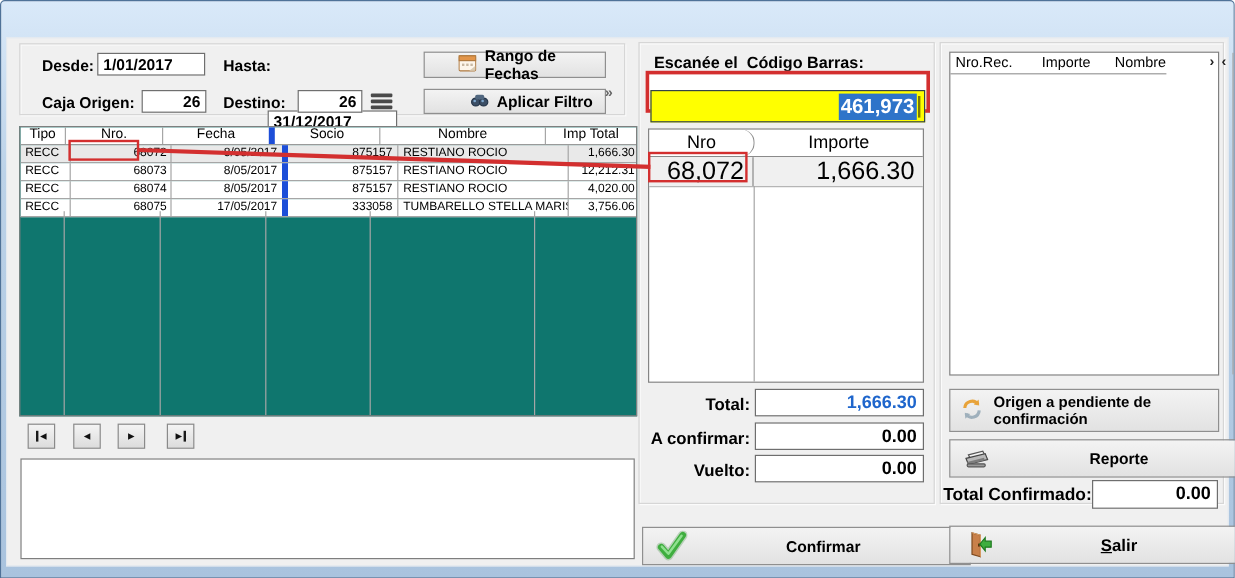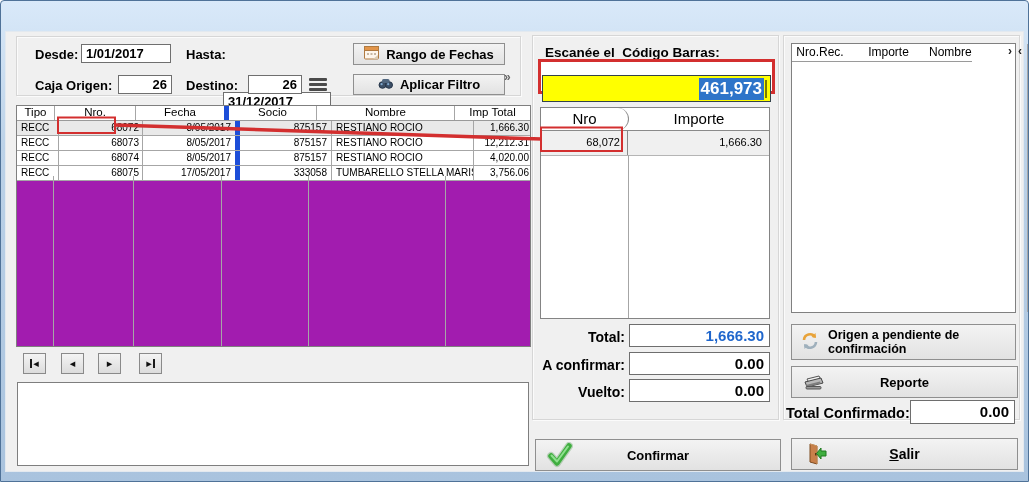--- a/index.html
+++ b/index.html
@@ -10,38 +10,38 @@
   #titlebar{position:absolute;left:1px;top:1px;right:1px;height:29px;background:linear-gradient(180deg,#e7f2fc 0%,#cfe1f3 45%,#b2cbe4 100%);border-radius:3px 3px 0 0;}
   #app-icon{position:absolute;left:11px;top:7px;width:15px;height:15px;border-radius:50%;background:radial-gradient(circle at 35% 35%, #faf0d8 0%, #f0d9a8 55%, #e3a757 100%);border:2px solid #d0742c;box-sizing:border-box;}
   #app-icon:after{content:"";position:absolute;left:1px;right:1px;top:5px;height:2px;background:#d0742c;border-radius:2px;}
   #title-text{position:absolute;left:35px;top:7px;font-size:13px;color:#2b2b2b;}
   #close-btn{position:absolute;right:13px;top:6px;width:31px;height:20px;background:linear-gradient(180deg,#eebfae 0%,#d3705c 35%,#bc3c28 60%,#a52f1c 100%);border:1px solid #6e1d12;border-radius:3px;box-shadow:inset 0 1px 0 rgba(255,255,255,.5);color:#fff;font-size:11px;font-weight:bold;text-align:center;line-height:18px;cursor:default;}
   #content{position:absolute;left:4px;top:30px;right:4px;bottom:9px;background:#f0f0f0;border:1px solid #e3e9ef;}
   
   .field{background:#fff;border:1px solid #6f6f6f;font-size:13px;font-weight:bold;color:#000;line-height:17px;padding:0 4px;}
   .f-right{text-align:right;}
   .lbl{font-size:13px;font-weight:bold;color:#000;white-space:nowrap;}
-  .btn{background:linear-gradient(180deg,#f3f3f3 0%,#e2e2e2 100%);border:1px solid #8f8f8f;display:flex;align-items:center;justify-content:center;font-size:13px;font-weight:bold;color:#000;cursor:default;}
+  .btn{background:linear-gradient(180deg,#f3f3f3 0%,#e2e2e2 100%);border:1px solid #8f8f8f;display:flex;align-items:center;justify-content:center;font-size:13px;font-weight:bold;color:#000;cursor:default;padding-left:28px;}
   .etched{border:1px solid #d6d6d6;box-shadow:inset 1px 1px 0 #fbfbfb, 1px 1px 0 #fbfbfb;}
   
   #groupbox-filter{left:10px;top:4px;width:505px;height:60px;}
   #lbl-desde{left:18px;top:10px;}
   #inp-desde{left:64px;top:7px;width:90px;height:19px;}
   #lbl-hasta{left:169px;top:10px;}
   #inp-hasta{left:206px;top:7px;width:108px;height:19px;margin-top:48px;}
   #btn-rango{left:336px;top:6px;width:152px;height:22px;gap:7px;}
   #lbl-caja{left:18px;top:41px;}
   #inp-caja{left:101px;top:38px;width:54px;height:19px;}
   #lbl-destino{left:169px;top:41px;}
   #inp-destino{left:231px;top:38px;width:54px;height:19px;}
   #icon-ham{left:292px;top:40px;width:18px;height:15px;display:flex;flex-direction:column;justify-content:space-between;padding:1px 0;}
   #icon-ham div{height:3px;background:#4a4a4a;border-radius:1px;}
   #btn-aplicar{left:336px;top:37px;width:152px;height:21px;gap:6px;}
   
-  #receipts-table{left:10px;top:73px;width:515px;height:242px;background:#a21caf;border:1px solid #7f7f7f;overflow:hidden;}
+  #receipts-table{left:10px;top:73px;width:515px;height:242px;background:#0f766e;border:1px solid #7f7f7f;overflow:hidden;}
   .thead{display:flex;height:14px;border-bottom:1px solid #9a9a9a;background:#fff;}
   .th{font-size:11.5px;line-height:13px;text-align:center;color:#000;}
   .trow{display:flex;height:14px;border-bottom:1px solid #a6a6a6;background:#fff;}
   .trow.selected{background:#e9e9e9;}
   .tc{font-size:10px;line-height:13px;color:#000;white-space:nowrap;overflow:hidden;}
   .c0{width:37px;border-right:1px solid #a6a6a6;padding-left:4px;}
   .c1{width:80px;border-right:1px solid #a6a6a6;text-align:right;padding-right:3px;}
   .c2{width:88px;border-right:5px solid #1d4ed8;text-align:right;padding-right:4px;}
   .c3{width:87px;border-right:1px solid #a6a6a6;text-align:right;padding-right:4px;}
   .c4{width:137px;border-right:1px solid #a6a6a6;padding-left:4px;}
@@ -61,21 +61,21 @@
   #scan-wrap{left:532px;top:27px;width:237px;height:35px;border:3px solid #d32f2f;background:#fff;padding:1px;}
   #scan-input{width:100%;height:100%;box-sizing:border-box;border:1px solid #33424a;background:#ffff00;display:flex;align-items:center;justify-content:flex-end;padding-right:1px;margin-top:12px;}
   #scan-selection{background:#2e74c9;color:#fff;font-size:17px;font-weight:bold;padding:1px 2px;}
   #scan-caret{width:2px;height:18px;background:#7a7a00;margin-left:1px;margin-right:2px;}
   #mid-table{left:534px;top:75px;width:230px;height:212px;background:#fff;border:1px solid #848484;}
   #mid-head{display:flex;height:22px;border-bottom:1px solid #8a8a8a;}
   .mth{font-size:15px;line-height:22px;text-align:center;color:#000;}
   .mth-nro{width:87px;border-right:1px solid #8a8a8a;border-radius:11px;}
   .mth-imp{flex:1;}
   #mid-row{display:flex;height:24px;background:#f0f0f0;border-bottom:1px solid #b5b5b5;}
-  .mtc{font-size:11px;line-height:23px;}
+  .mtc{font-size:21px;line-height:23px;}
   .mtc-nro{width:87px;border-right:1px solid #8a8a8a;text-align:right;padding-right:7px;box-sizing:border-box;}
   .mtc-imp{flex:1;text-align:right;padding-right:7px;box-sizing:border-box;}
   #mid-empty{position:absolute;left:0;right:0;top:47px;bottom:0;}
   
   .tot-lbl{left:500px;width:119px;text-align:right;font-size:14px;font-weight:bold;}
   #lbl-total{top:297px;}
   #lbl-aconf{top:325px;}
   #lbl-vuelto{top:352px;}
   .tot-field{left:623px;width:141px;height:23px;background:#fff;border:1px solid #6e6e6e;font-size:15px;font-weight:bold;text-align:right;line-height:21px;padding:0 5px;}
   #fld-total{top:292px;color:#1f66cc;}

